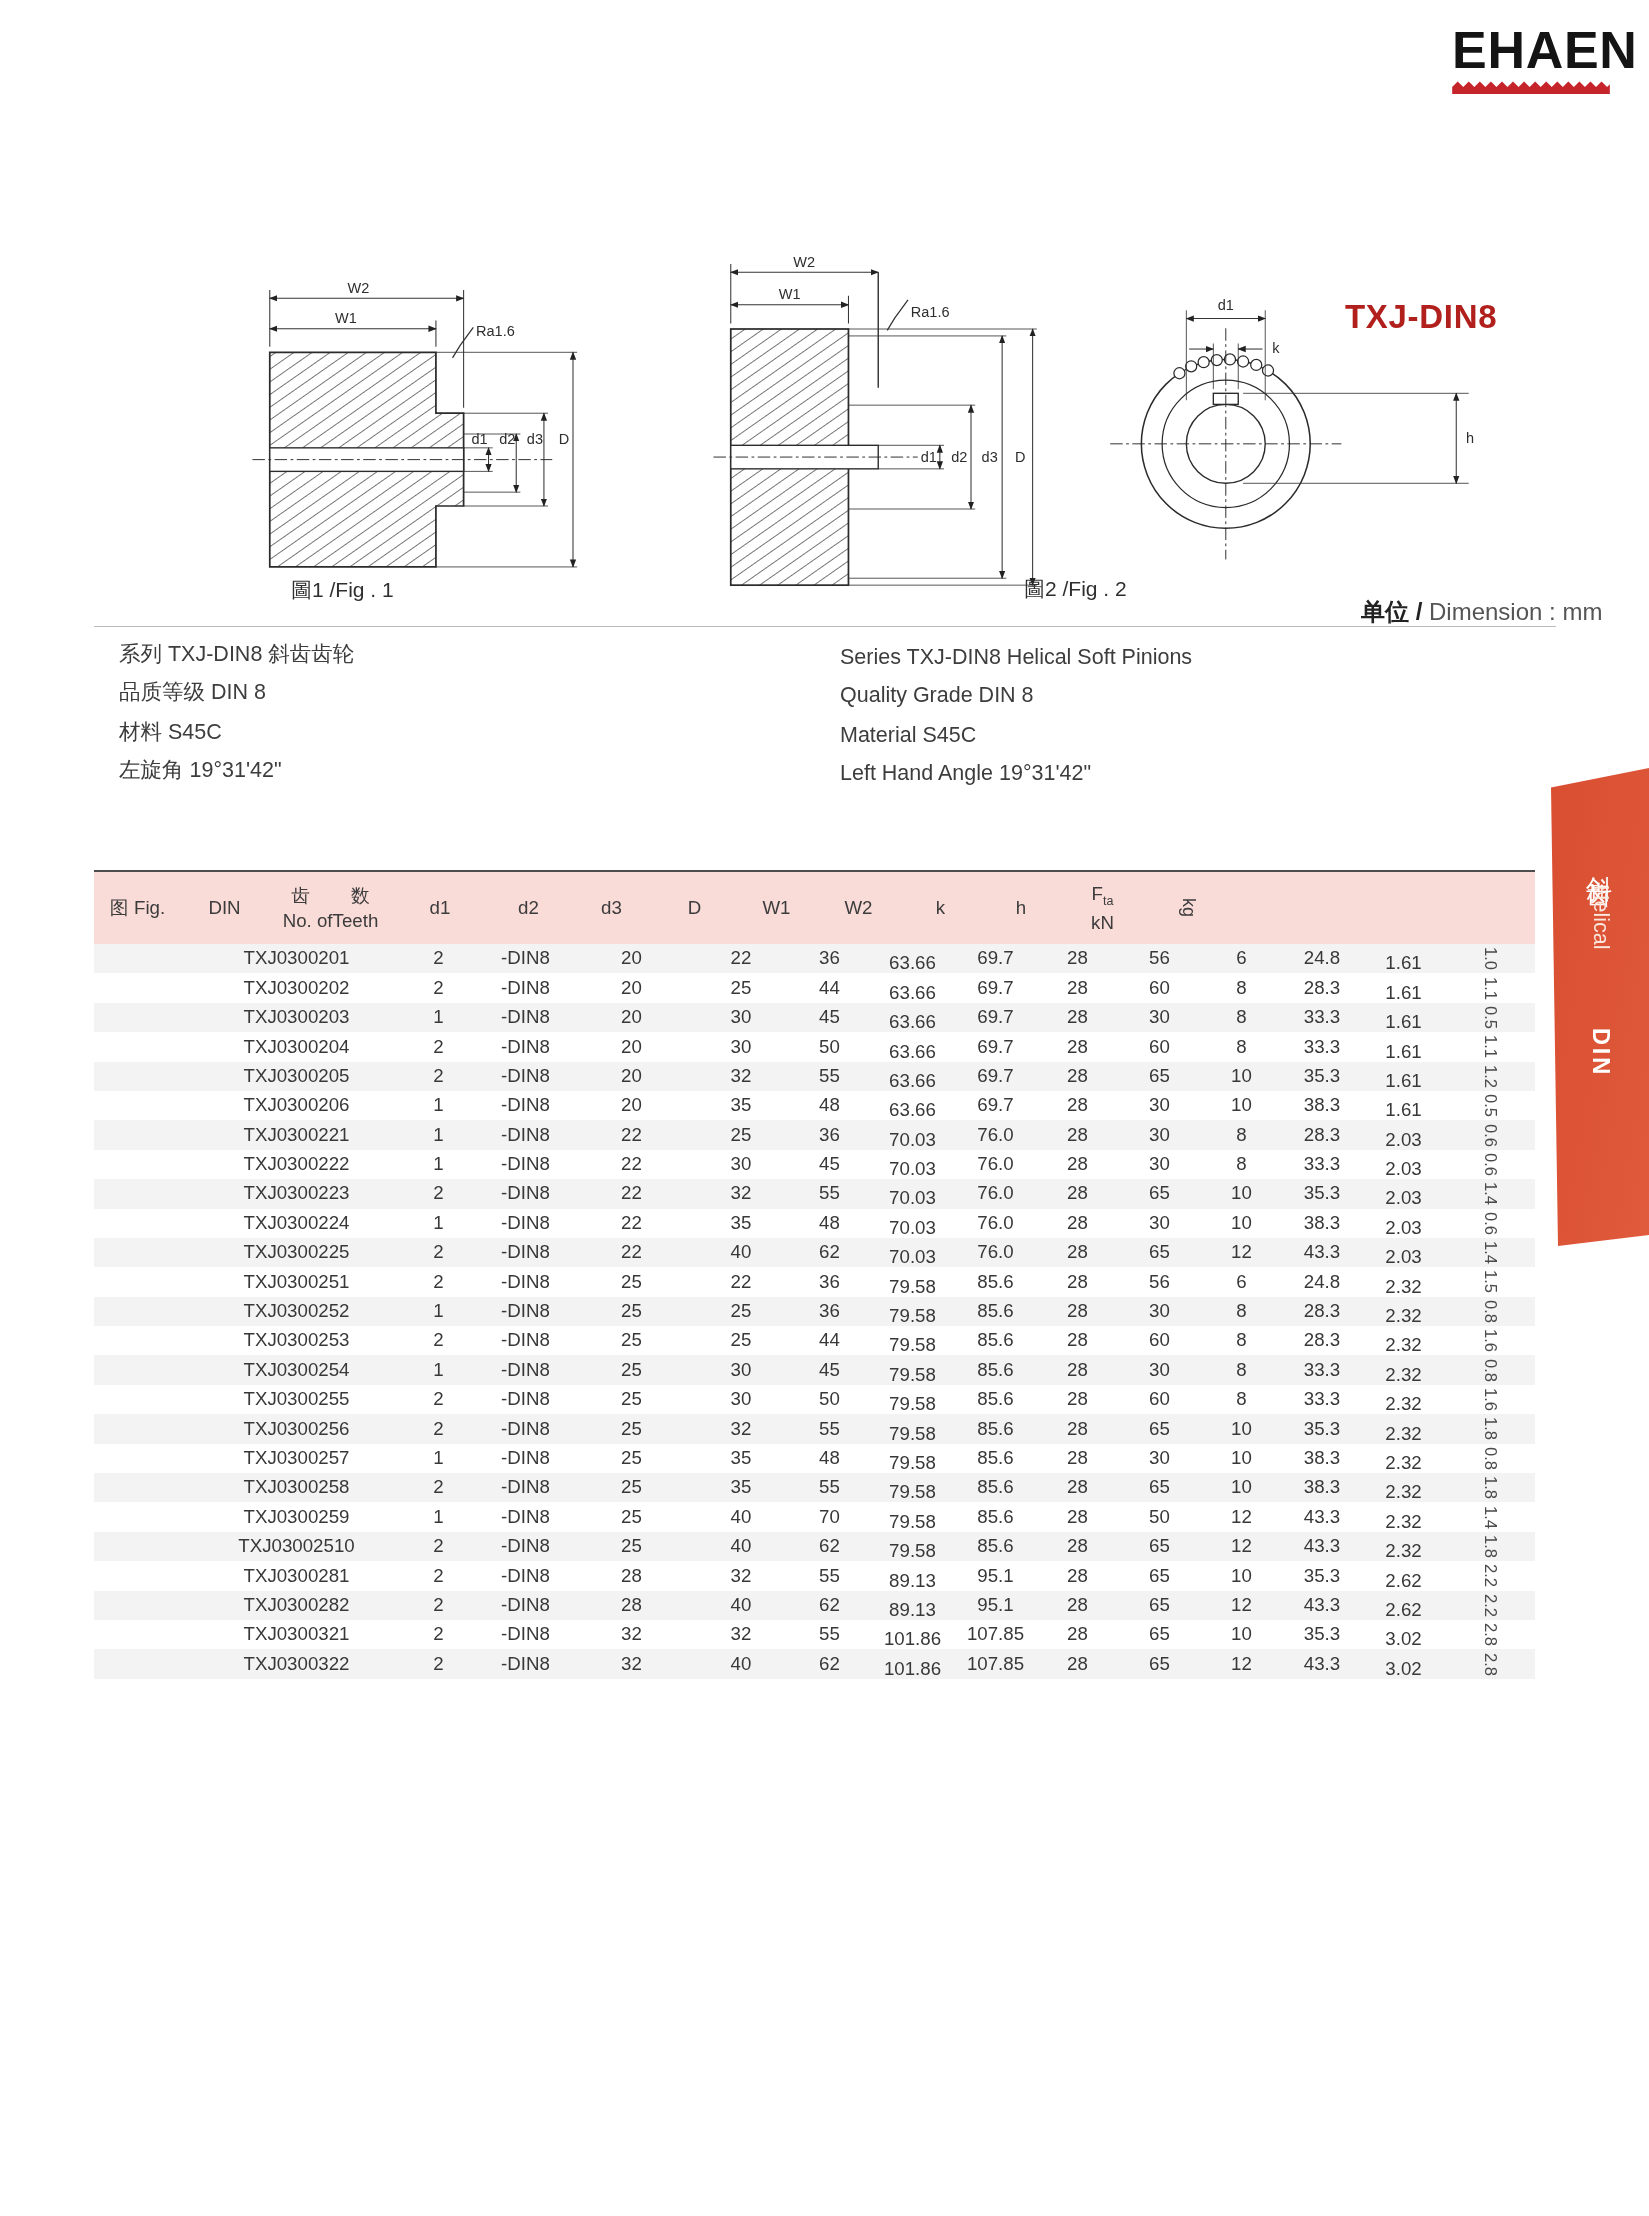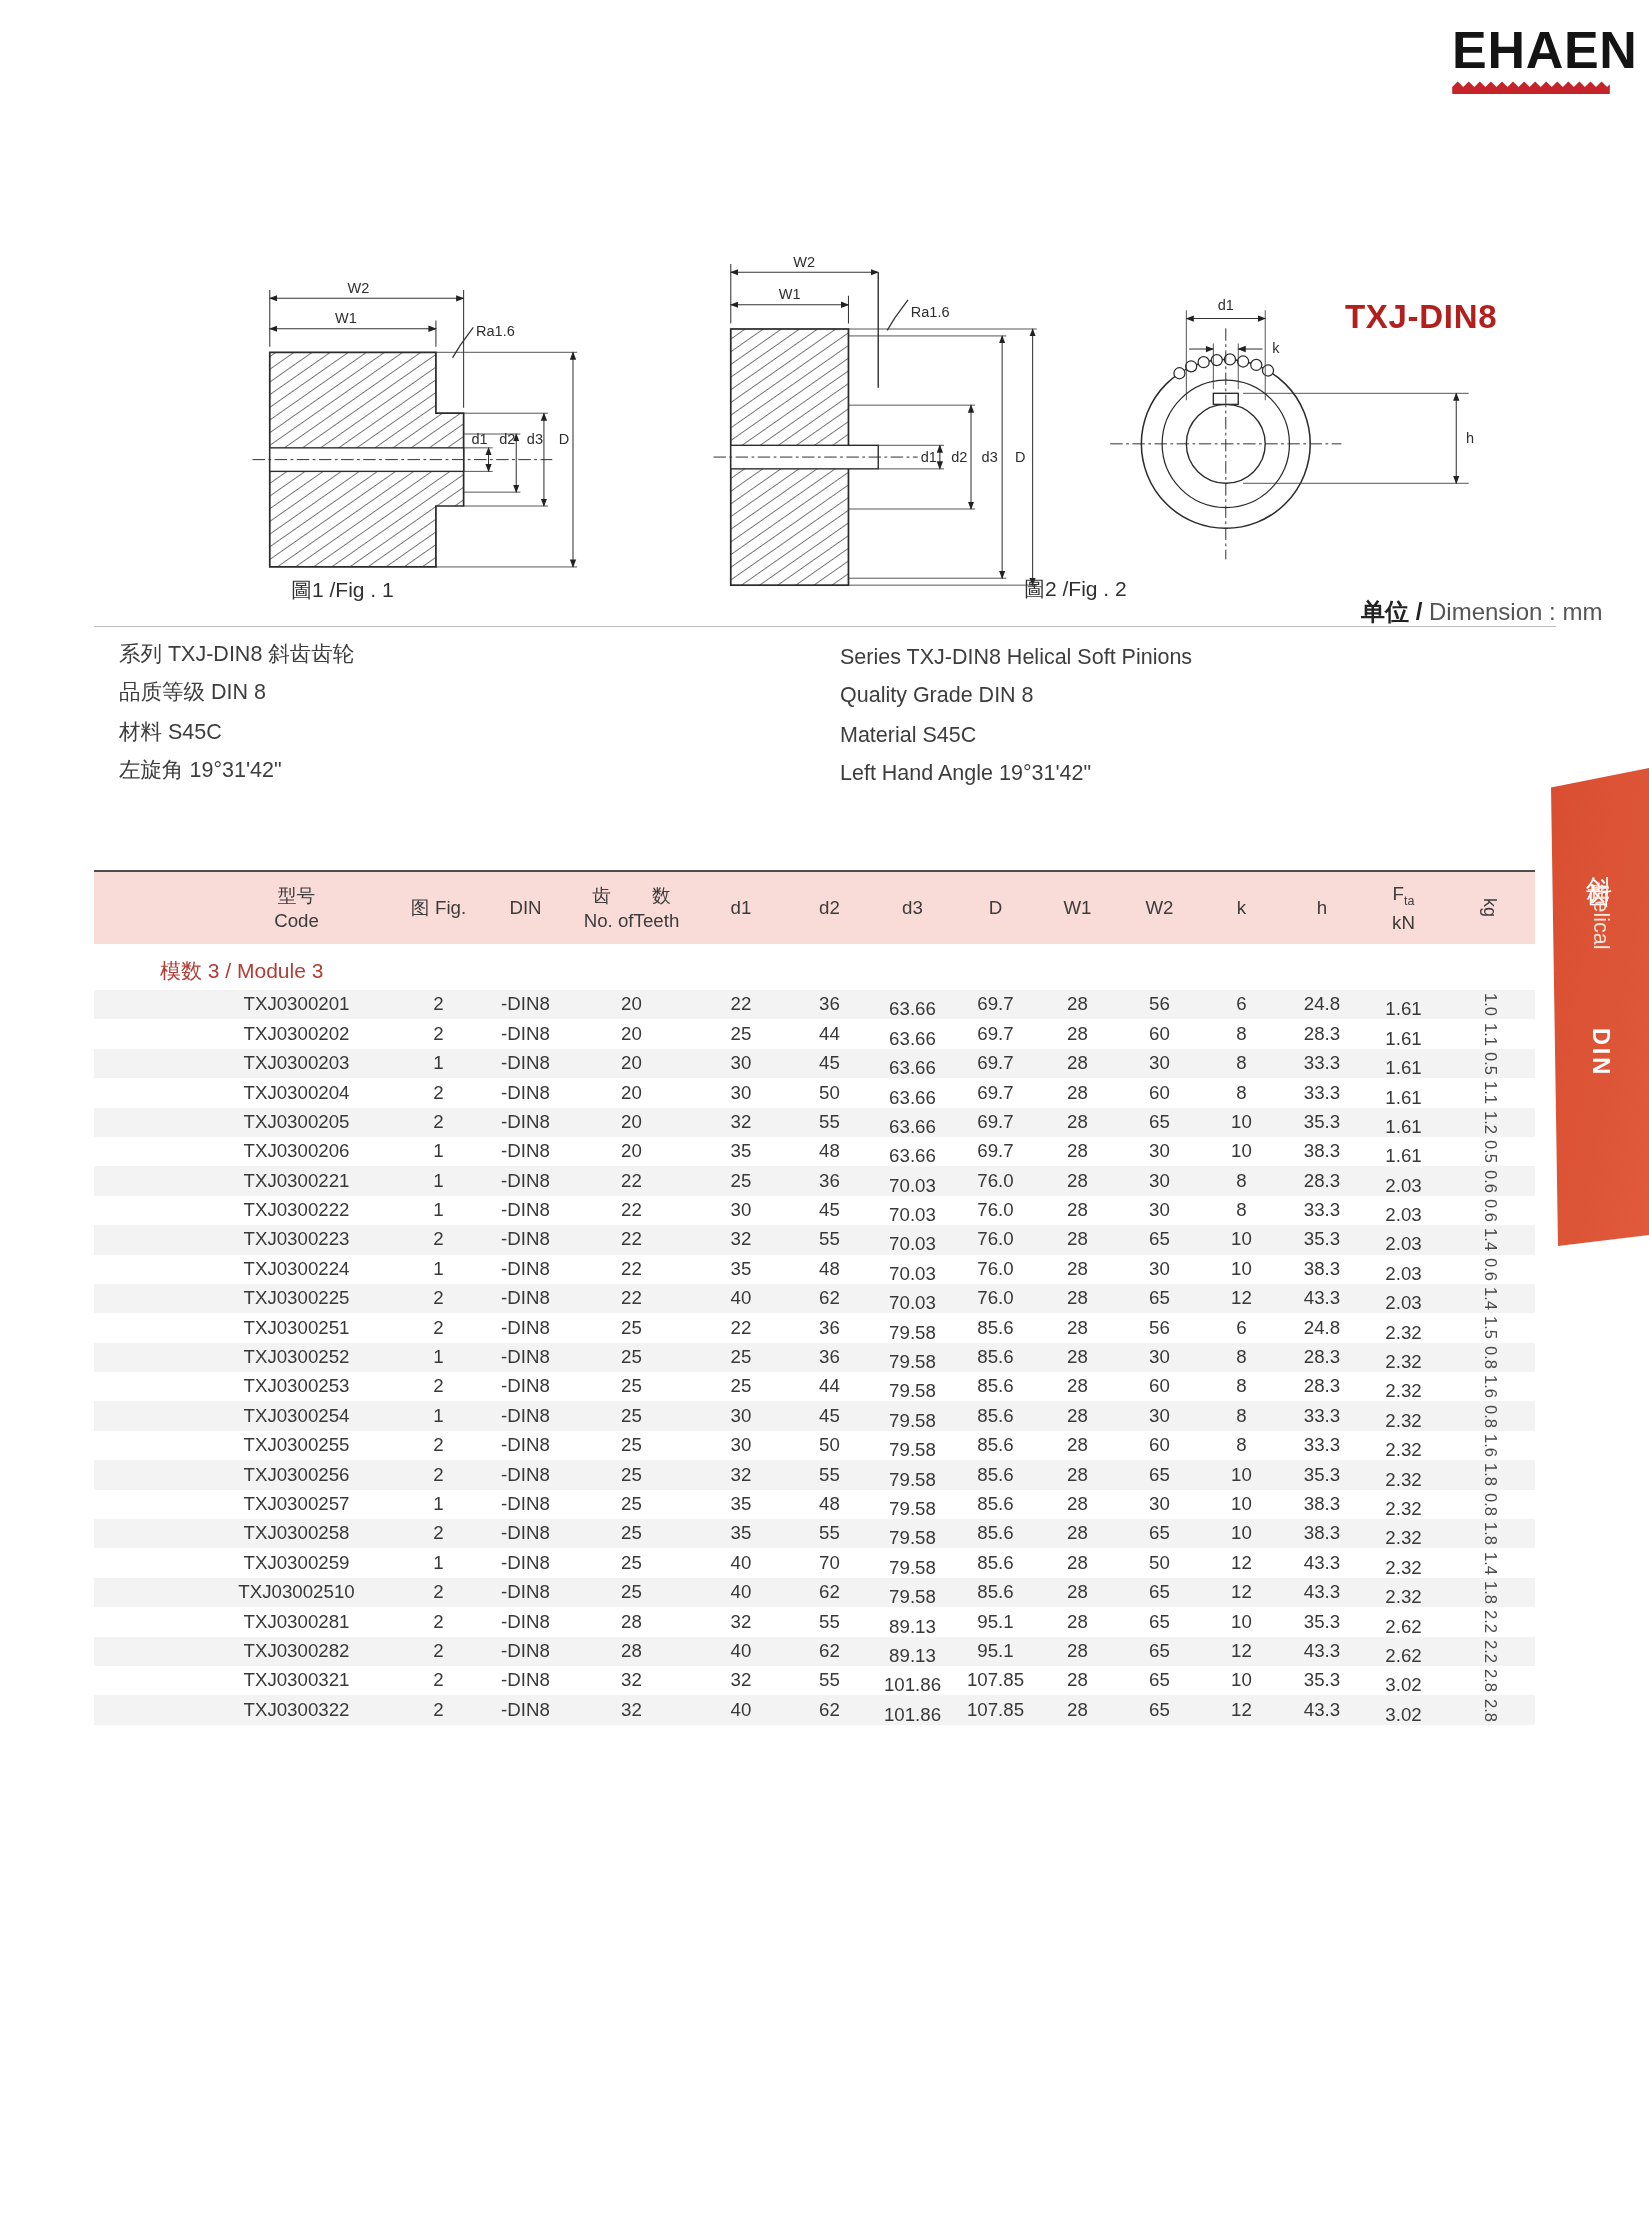--- a/index.html
+++ b/index.html
@@ -220,24 +220,20 @@
   </div>
   <div class="info info-en">
     <div class="line">Series TXJ-DIN8 Helical Soft Pinions</div>
     <div class="line">Quality Grade DIN 8</div>
     <div class="line gap">Material S45C</div>
     <div class="line">Left Hand Angle 19°31'42"</div>
   </div>
 
   <div class="table">
     <div class="thead">
-      <div class="th col-code">
-        <span>型号</span>
-        <span>Code</span>
-      </div>
       <div class="th col-fig">
         <span class="row2">
           <span>图</span>
           <span>Fig.</span>
         </span>
       </div>
       <div class="th col-din">DIN</div>
       <div class="th col-teeth">
         <span class="wide-zh">齿    数</span>
         <span>No. ofTeeth</span>
@@ -251,21 +247,20 @@
       <div class="th col-k">k</div>
       <div class="th col-h">h</div>
       <div class="th col-fta">
         <span><span>F</span><sub class="fta-sub">ta</sub></span>
         <span>kN</span>
       </div>
       <div class="th col-kg">
         <span class="kg-head">kg</span>
       </div>
     </div>
-    <div class="module-row">模数 3 /  Module 3</div>
     <div class="tbody" id="tbody">
         <div class="tr odd">
     <div class="td col-code">TXJ0300201</div>
     <div class="td col-fig">2</div>
     <div class="td col-din">-DIN8</div>
     <div class="td col-teeth">20</div>
     <div class="td col-d1">22</div>
     <div class="td col-d2">36</div>
     <div class="td col-d3 shift">63.66</div>
     <div class="td col-D">69.7</div>

